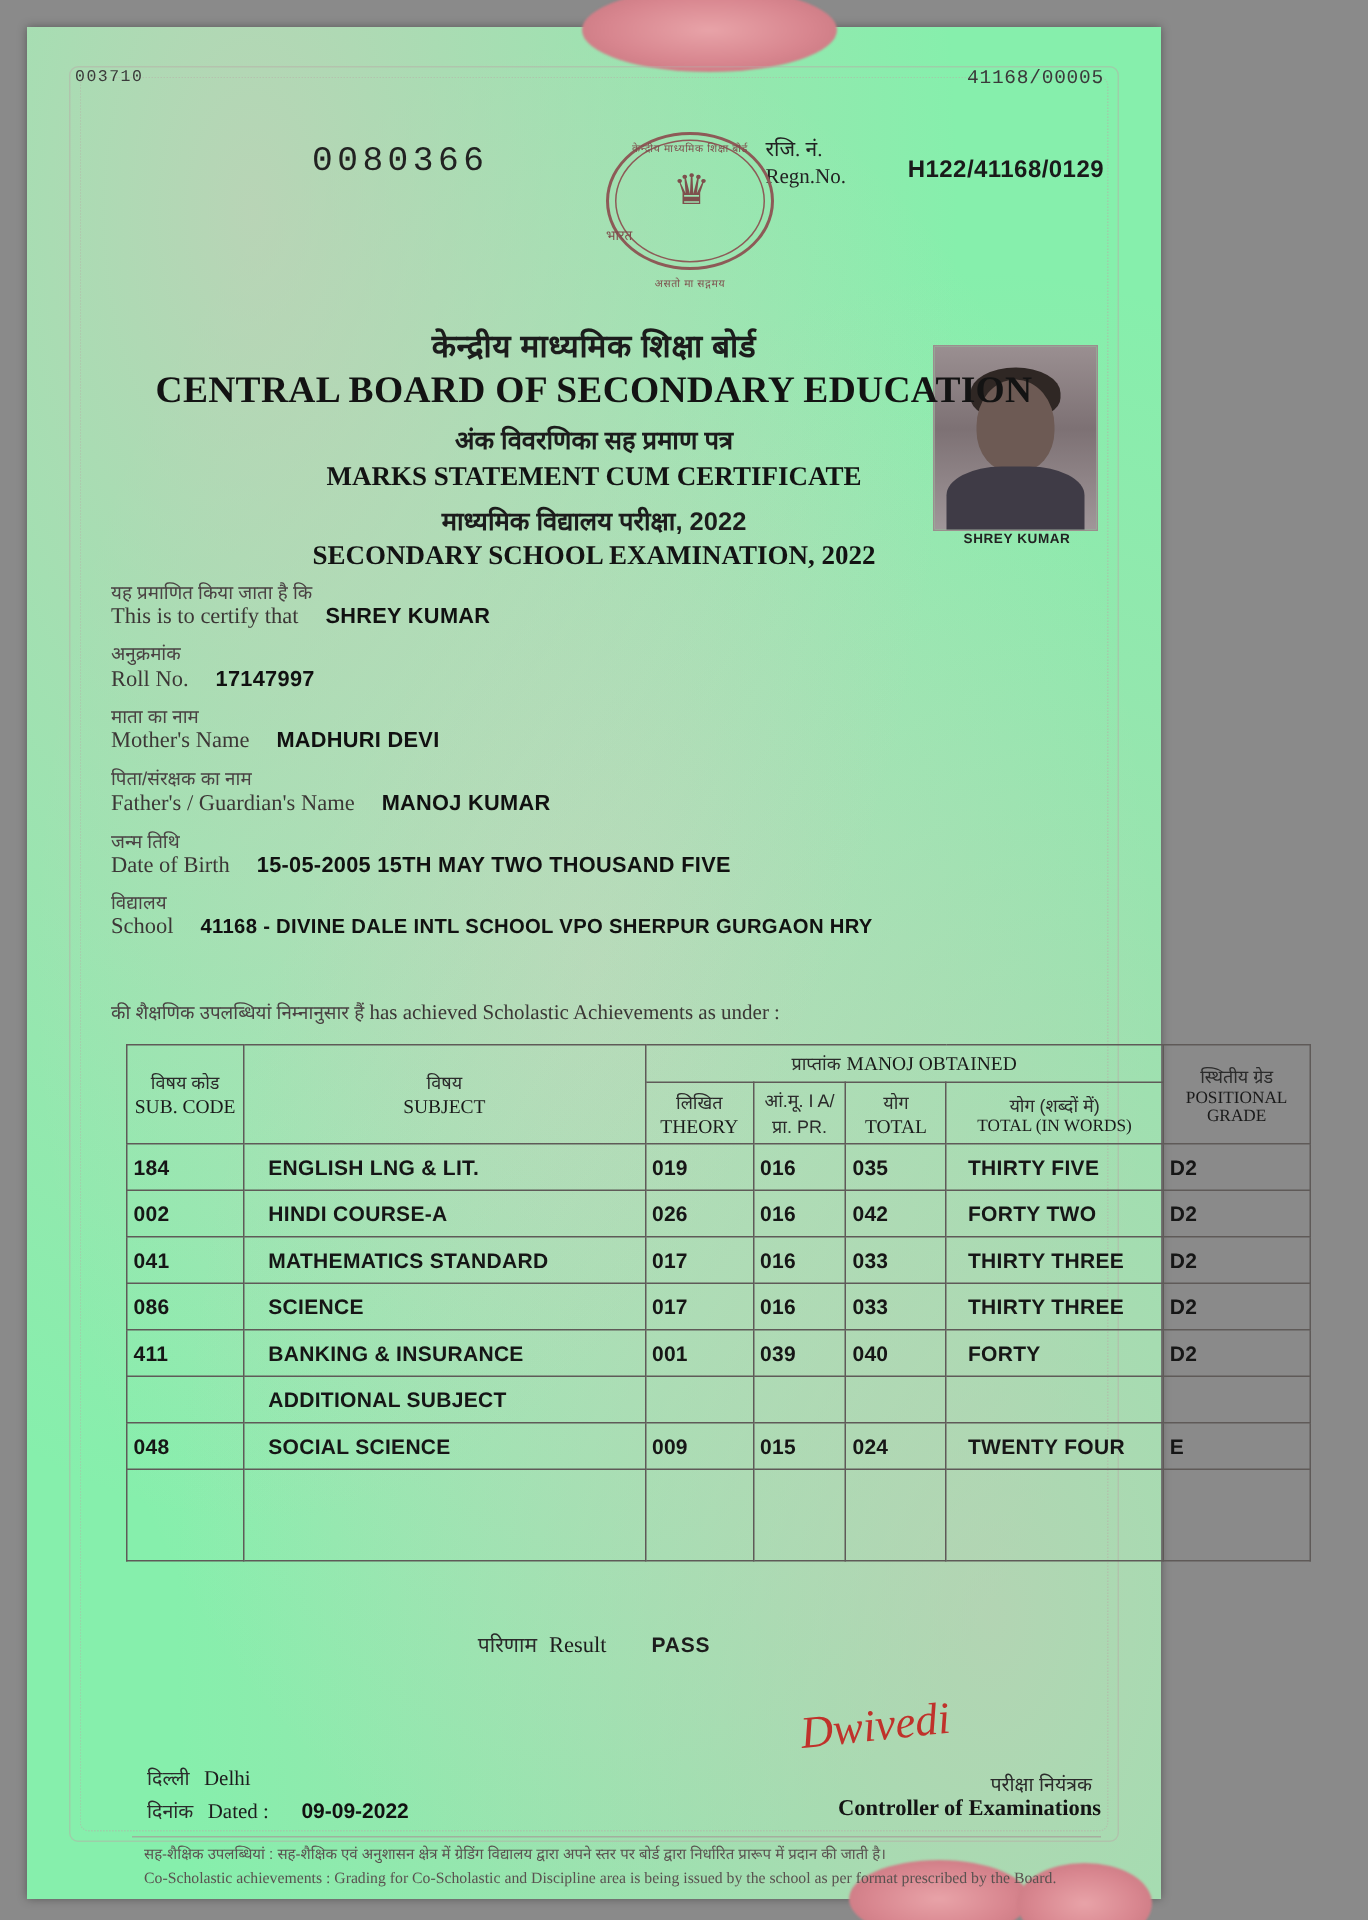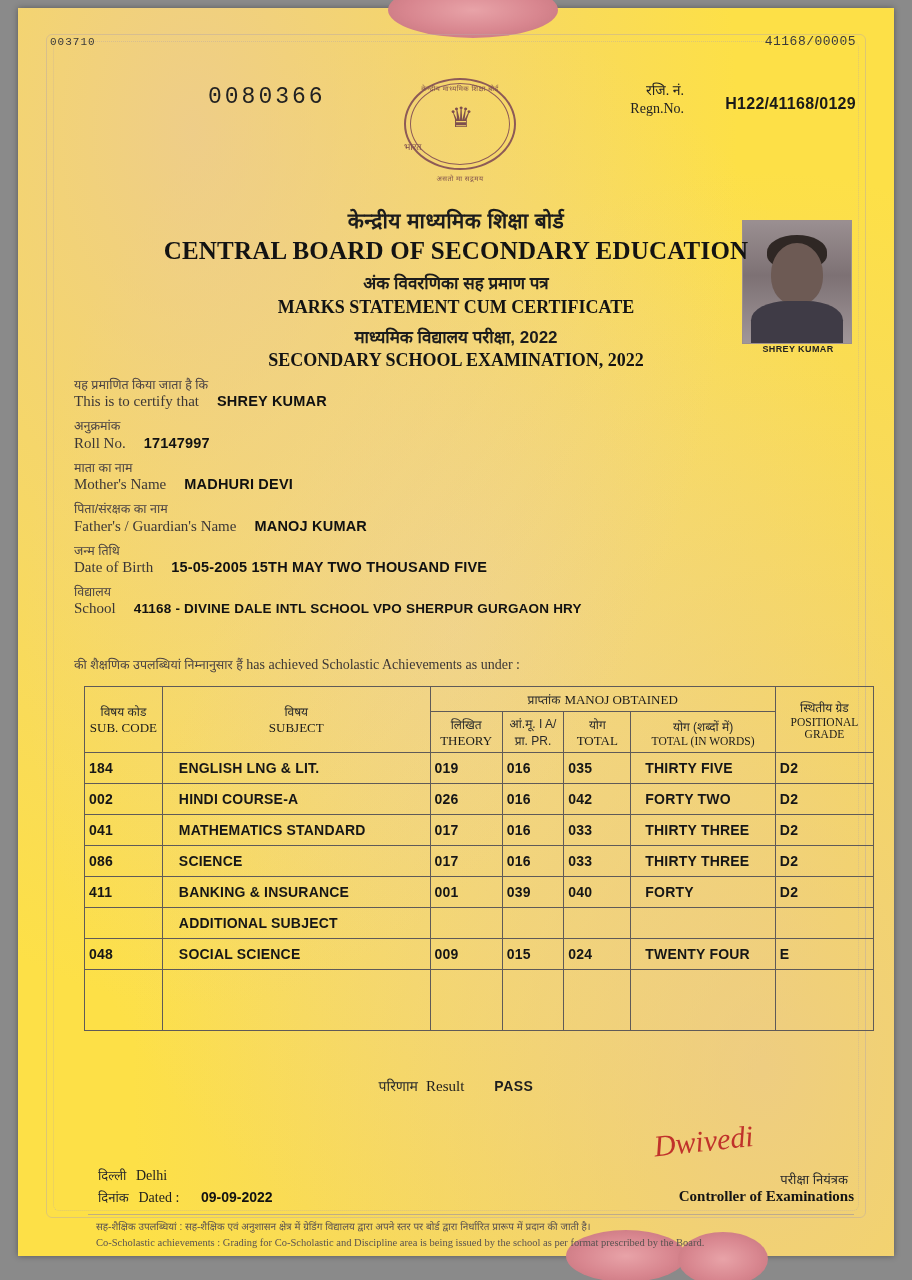--- a/index.html
+++ b/index.html
@@ -12,24 +12,24 @@
     width: 912px;
     height: 1280px;
     overflow: hidden;
     background: #8a8a8a;
     font-family: "Liberation Serif", serif;
   }
   
   .sheet {
     position: absolute;
     left: 18px;
-    top: 8px;
-    width: 876px;
+    top: 18px;
+    width: 756px;
     height: 1248px;
-    background: #fde047;
+    background: #86efac;
     box-shadow: 0 0 6px rgba(0,0,0,0.35);
   }
   
   .sheet::before {
     content: "";
     position: absolute;
     inset: 0;
     background:
       radial-gradient(ellipse at 20% 10%, rgba(226,190,190,0.55) 0%, rgba(243,236,233,0) 55%),
       radial-gradient(ellipse at 85% 85%, rgba(223,186,186,0.5) 0%, rgba(243,236,233,0) 60%),
@@ -83,21 +83,21 @@
     font-family: "Liberation Mono", monospace;
     font-size: 13px; letter-spacing: .5px; color: #3a3a3a;
   }
   .cert-no {
     position: absolute; left: 190px; top: 76px;
     font-family: "Liberation Mono", monospace;
     font-size: 23px; letter-spacing: 3px; color: #222;
   }
   .regn-label {
     position: absolute; right: 210px; top: 74px;
-    font-size: 14px; line-height: 1.25; text-align: right; color: #222;
+    font-size: 14px; line-height: 1.25; color: #222;
   }
   .regn-value {
     position: absolute; right: 38px; top: 87px;
     font-family: "Liberation Sans", sans-serif;
     font-weight: bold; font-size: 16px; letter-spacing: .3px; color: #1a1a1a;
   }
 
   
   .emblem {
     position: absolute; left: 386px; top: 70px;

